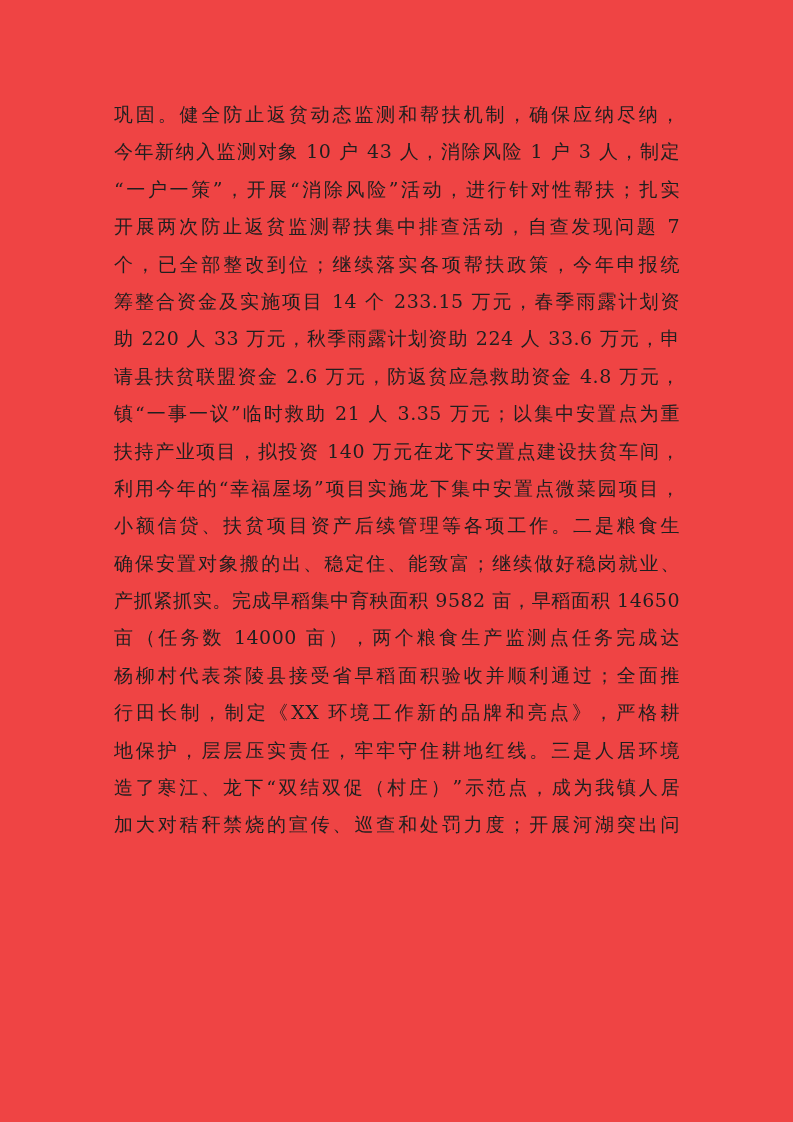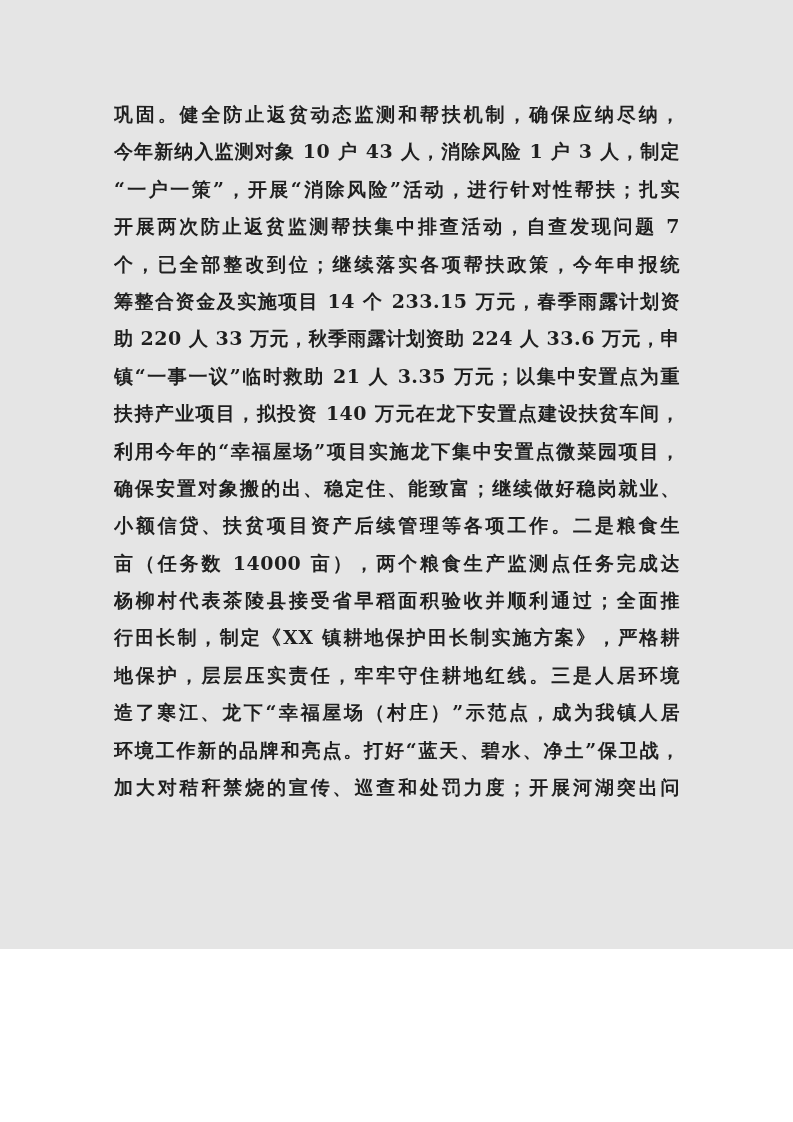--- a/index.html
+++ b/index.html
@@ -8,24 +8,23 @@
     background: #ffffff;
   }
   body {
     width: 793px;
     height: 1122px;
     font-family: "DejaVu Serif", "Liberation Serif", serif;
   }
   .page {
     position: relative;
     width: 793px;
-    height: 949px;
-    background: #e5e5e5;
+    height: 1122px;
+    background: #ef4444;
     overflow: hidden;
-    font-weight: bold;
   }
   .text-block {
     position: absolute;
     left: 114px;
     top: 96px;
     width: 566px;
     color: #1f1f1f;
   }
   .line {
     font-size: 19px;
@@ -43,26 +42,27 @@
 <div class="page">
   <div class="text-block">
 
   <div class="line">巩固。健全防止返贫动态监测和帮扶机制，确保应纳尽纳，</div>
       <div class="line">今年新纳入监测对象 10 户 43 人，消除风险 1 户 3 人，制定</div>
       <div class="line">“一户一策”，开展“消除风险”活动，进行针对性帮扶；扎实</div>
       <div class="line">开展两次防止返贫监测帮扶集中排查活动，自查发现问题 7</div>
       <div class="line">个，已全部整改到位；继续落实各项帮扶政策，今年申报统</div>
       <div class="line">筹整合资金及实施项目 14 个 233.15 万元，春季雨露计划资</div>
       <div class="line">助 220 人 33 万元，秋季雨露计划资助 224 人 33.6 万元，申</div>
+      <div class="line">请县扶贫联盟资金 2.6 万元，防返贫应急救助资金 4.8 万元，</div>
       <div class="line">镇“一事一议”临时救助 21 人 3.35 万元；以集中安置点为重</div>
       <div class="line">扶持产业项目，拟投资 140 万元在龙下安置点建设扶贫车间，</div>
       <div class="line">利用今年的“幸福屋场”项目实施龙下集中安置点微菜园项目，</div>
+      <div class="line">小额信贷、扶贫项目资产后续管理等各项工作。二是粮食生</div>
       <div class="line">确保安置对象搬的出、稳定住、能致富；继续做好稳岗就业、</div>
-      <div class="line">小额信贷、扶贫项目资产后续管理等各项工作。二是粮食生</div>
+      <div class="line">产抓紧抓实。完成早稻集中育秧面积 9582 亩，早稻面积 14650</div>
       <div class="line">亩（任务数 14000 亩），两个粮食生产监测点任务完成达 100%；</div>
       <div class="line">杨柳村代表茶陵县接受省早稻面积验收并顺利通过；全面推</div>
-      <div class="line">行田长制，制定《XX 镇耕地保护田长制实施方案》，严格耕</div>
+      <div class="line">行田长制，制定《XX 环境工作新的品牌和亮点》，严格耕</div>
       <div class="line">地保护，层层压实责任，牢牢守住耕地红线。三是人居环境</div>
-      <div class="line">造了寒江、龙下“幸福屋场（村庄）”示范点，成为我镇人居</div>
-      <div class="line">环境工作新的品牌和亮点。打好“蓝天、碧水、净土”保卫战，</div>
+      <div class="line">造了寒江、龙下“双结双促（村庄）”示范点，成为我镇人居</div>
       <div class="line">加大对秸秆禁烧的宣传、巡查和处罚力度；开展河湖突出问</div>
     </div>
 </div>
 
 </body></html>

